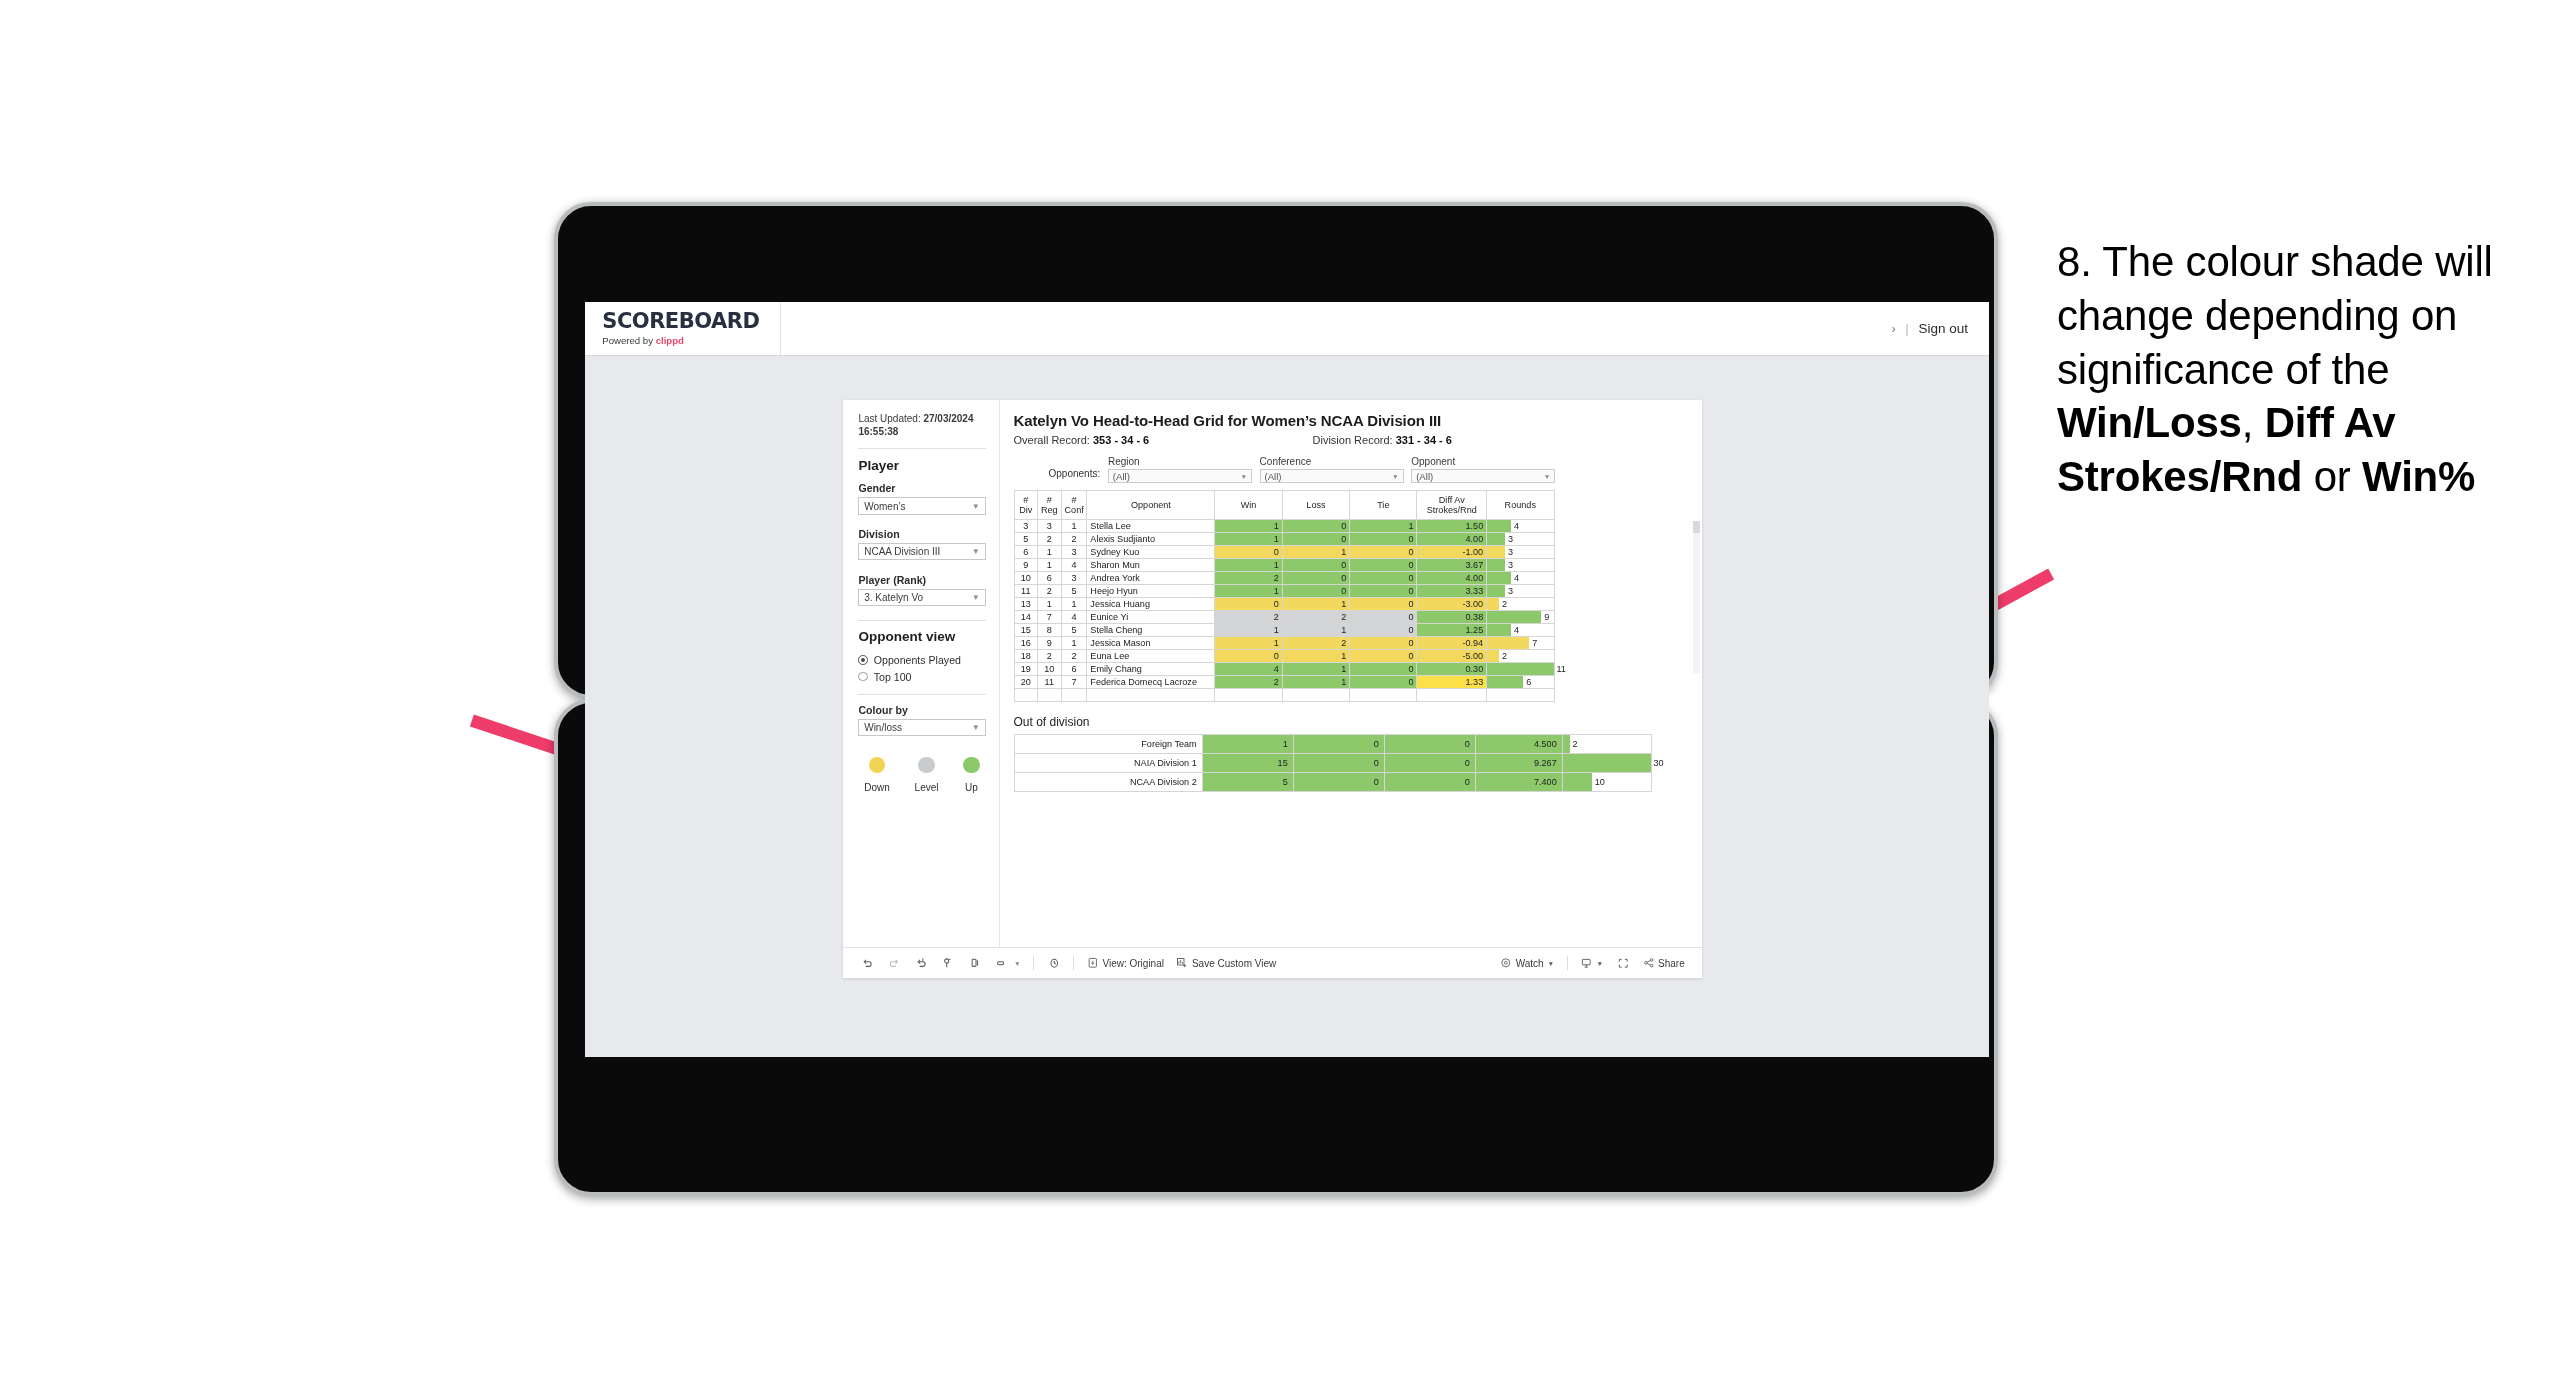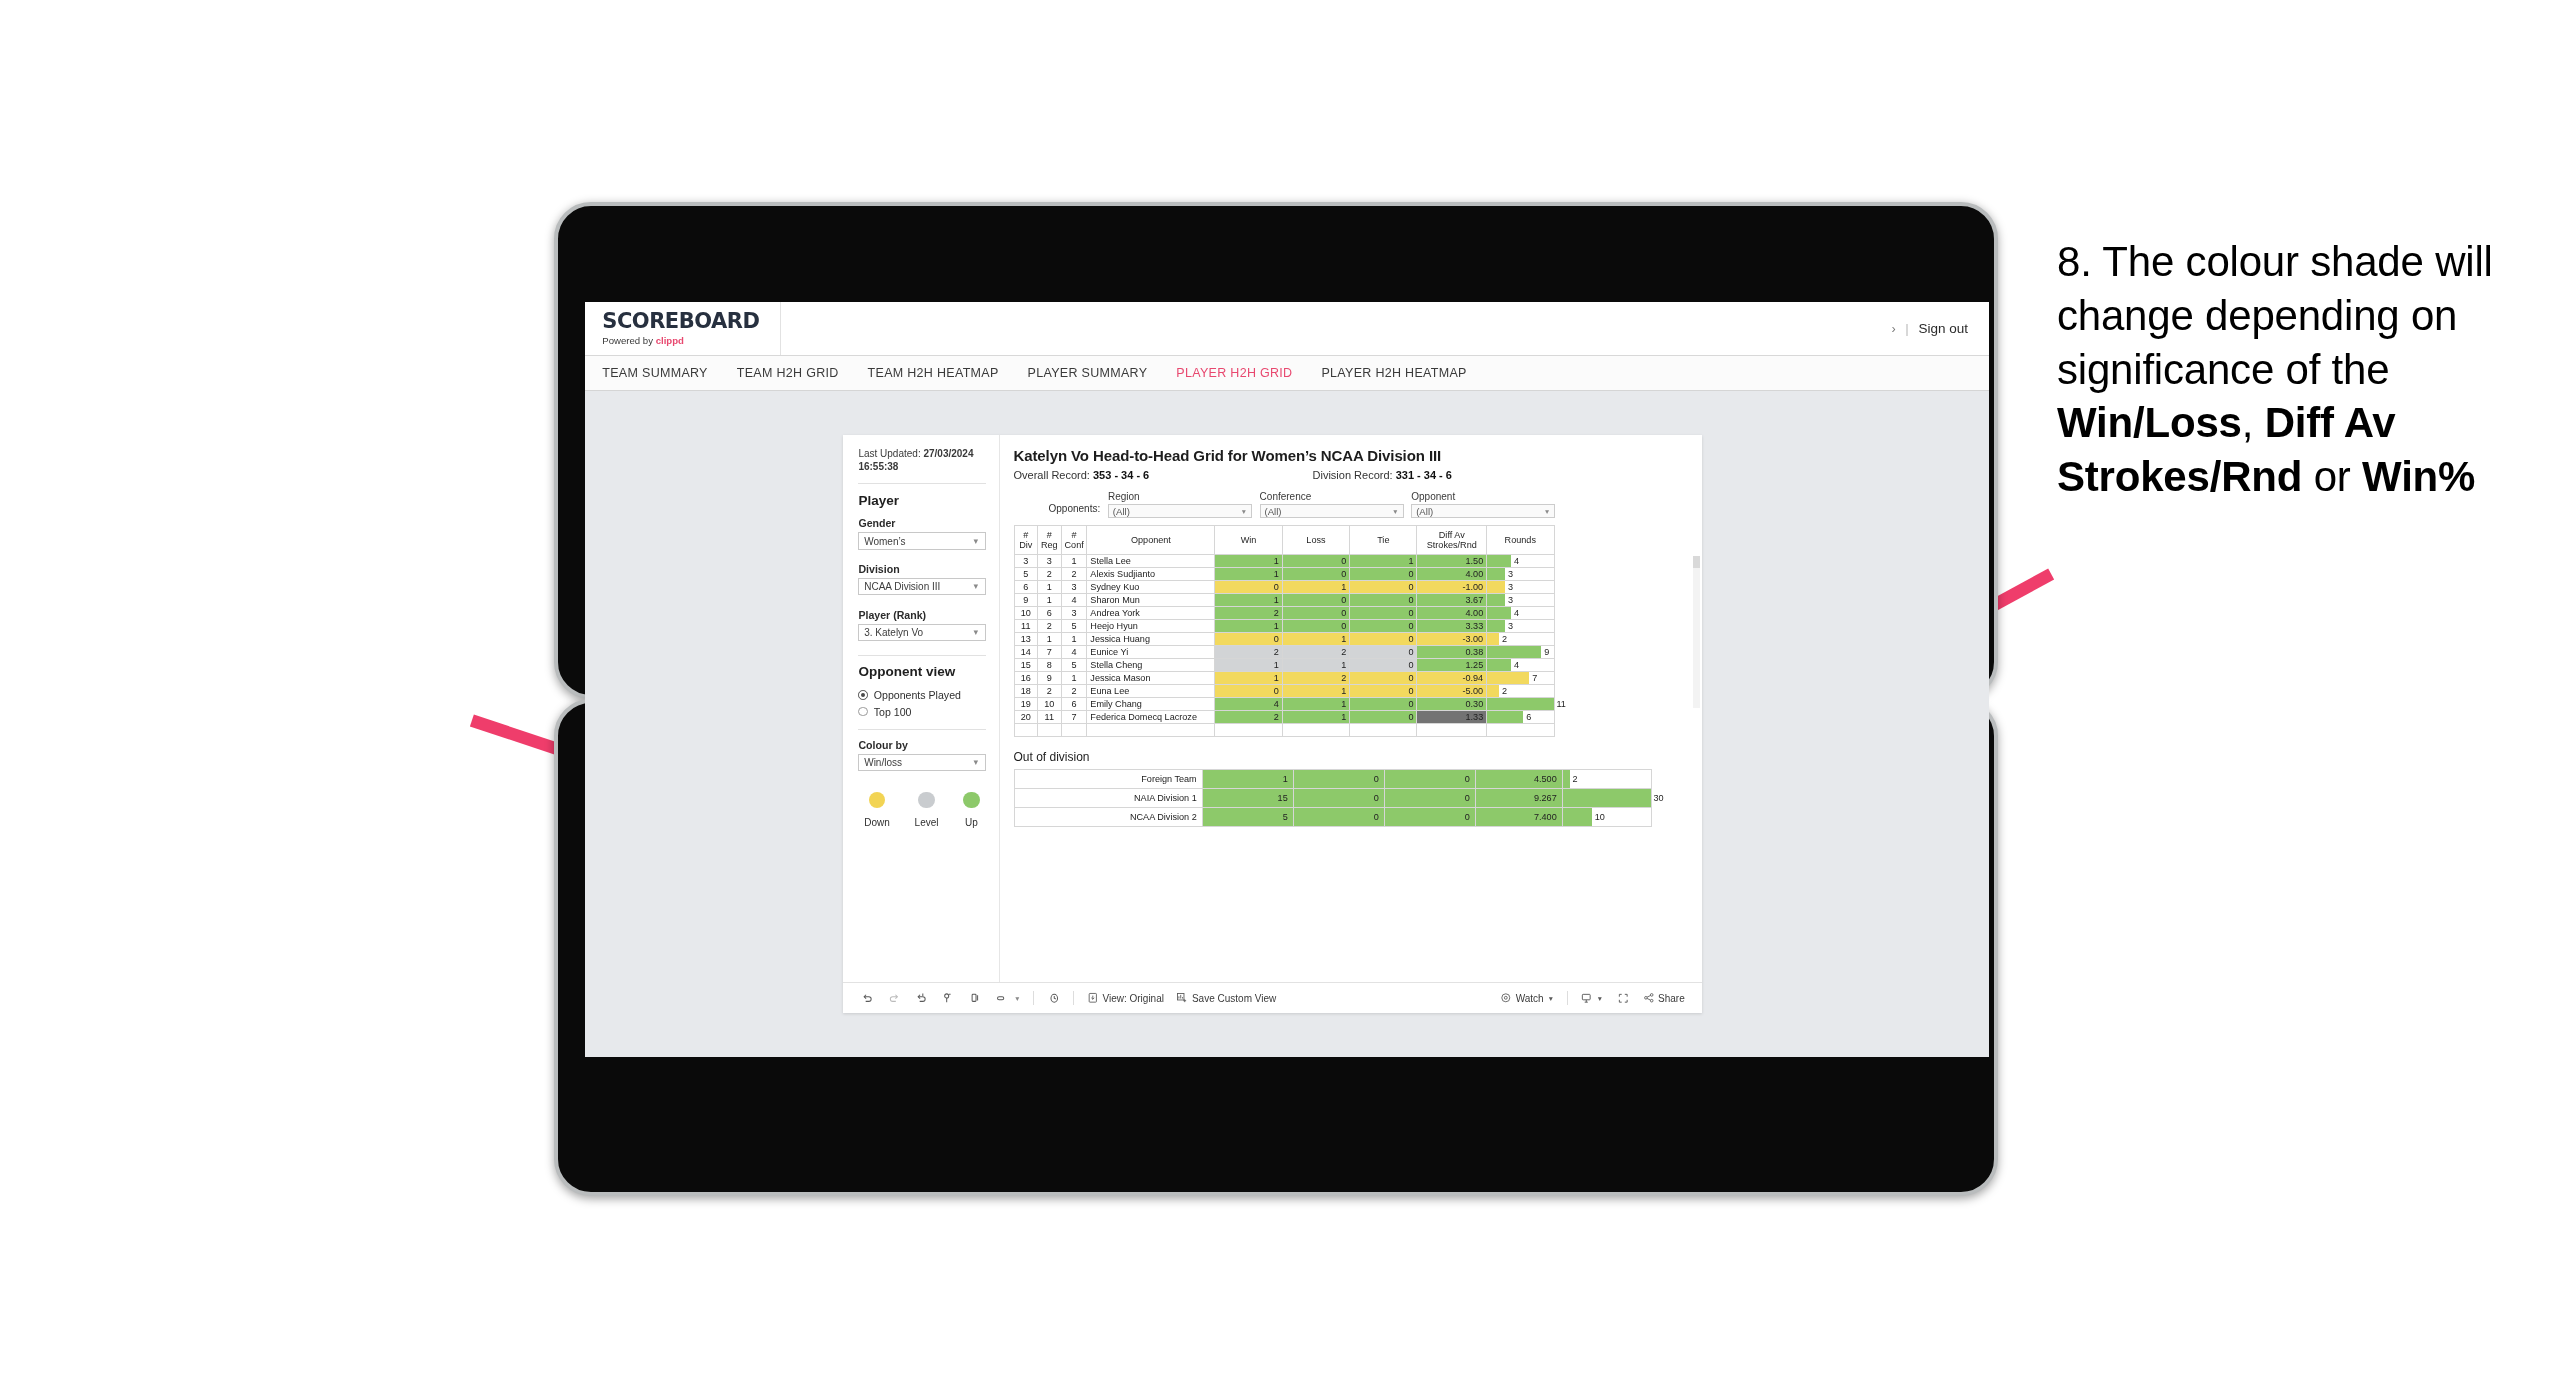--- a/index.html
+++ b/index.html
@@ -206,28 +206,20 @@
         <div class="brand-name">SCOREBOARD</div>
         <div class="brand-sub"><span>Powered by </span><span class="pink">clippd</span></div>
       </div>
       <div class="topbar-right">
         <span class="chev">›</span>
         <span class="divider">|</span>
         <span>Sign out</span>
       </div>
     </div>
 
-    <div class="subnav" id="subnav">
-        <div class="subnav-item">TEAM SUMMARY</div>
-        <div class="subnav-item">TEAM H2H GRID</div>
-        <div class="subnav-item">TEAM H2H HEATMAP</div>
-        <div class="subnav-item">PLAYER SUMMARY</div>
-        <div class="subnav-item active">PLAYER H2H GRID</div>
-        <div class="subnav-item">PLAYER H2H HEATMAP</div>
-      </div>
 
     <div class="canvas">
       <div class="sheet">
         <div class="sheet-body">
 
           <div class="side">
             <div class="lastupd">
               <span>Last Updated: </span><b>27/03/2024 16:55:38</b>
             </div>
             <div class="hr"></div>
@@ -508,21 +500,21 @@
                       </td>
                     </tr>
                     <tr>
                       <td class="c">20</td>
                       <td class="c">11</td>
                       <td class="c">7</td>
                       <td class="name">Federica Domecq Lacroze</td>
                       <td class="num" style="background: rgb(141, 201, 106);">2</td>
                       <td class="num" style="background: rgb(141, 201, 106);">1</td>
                       <td class="num" style="background: rgb(141, 201, 106);">0</td>
-                      <td class="num" style="background: #737373;">1.33</td>
+                      <td class="num" style="background: #fde047;">1.33</td>
                       <td class="bar-cell">
                         <div class="bar" style="width: 54.5455%; background: rgb(141, 201, 106);"></div>
                         <div class="bar-val" style="left: 54.5455%;">6</div>
                       </td>
                     </tr>
                     <tr class="blank-row">
                       <td></td>
                       <td></td>
                       <td></td>
                       <td></td>

